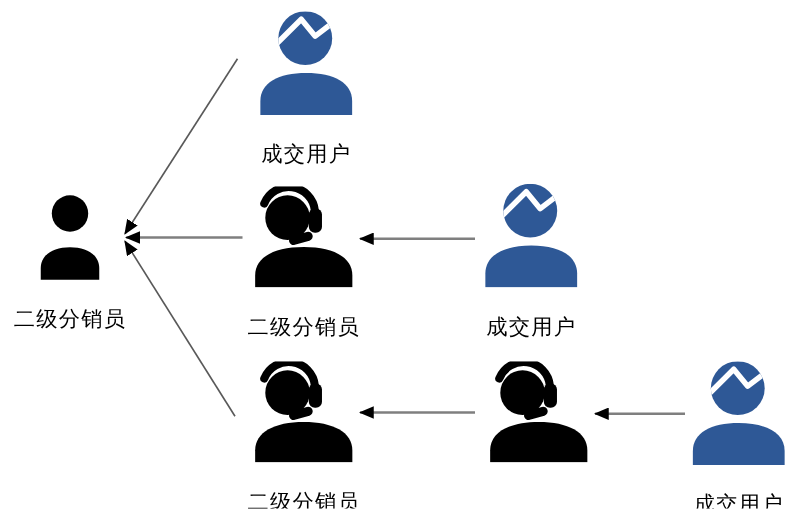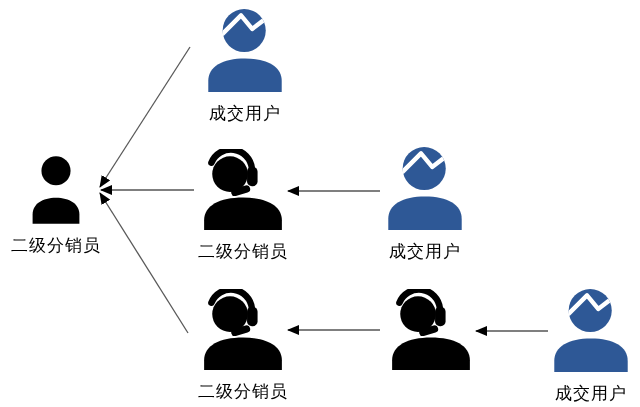--- a/index.html
+++ b/index.html
@@ -24,21 +24,21 @@
     position: absolute;
     display: flex;
     flex-direction: column;
     align-items: center;
   }
   .node .icon { display: block; fill: currentColor; }
   .node.black { color: #000000; }
   .node.blue  { color: #2E5896; }
 
   .node-label {
-    margin-top: 12px;
+    margin-top: 22px;
     font-size: 17px;
     line-height: 1.2;
     letter-spacing: 1px;
     color: #000000;
     white-space: nowrap;
   }
 
   
   #node-level1        { left: 4px;   top: 156px; width: 104px; }
   #node-user-top      { left: 195px; top: 9px;   width: 100px; }

